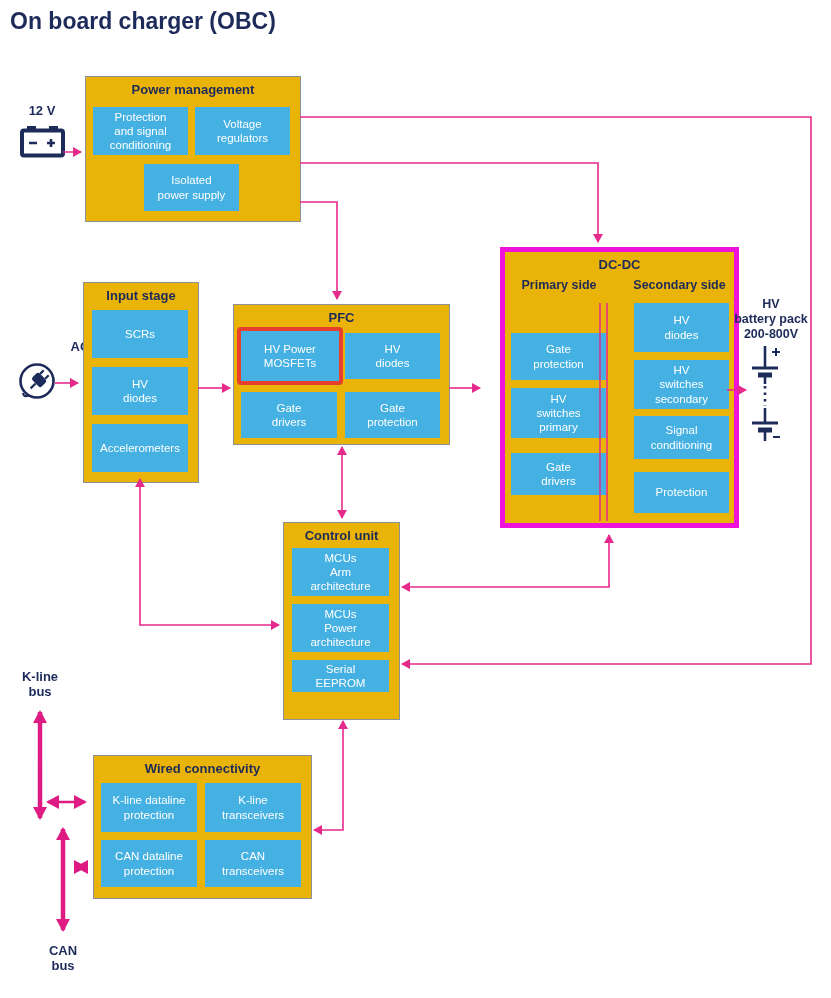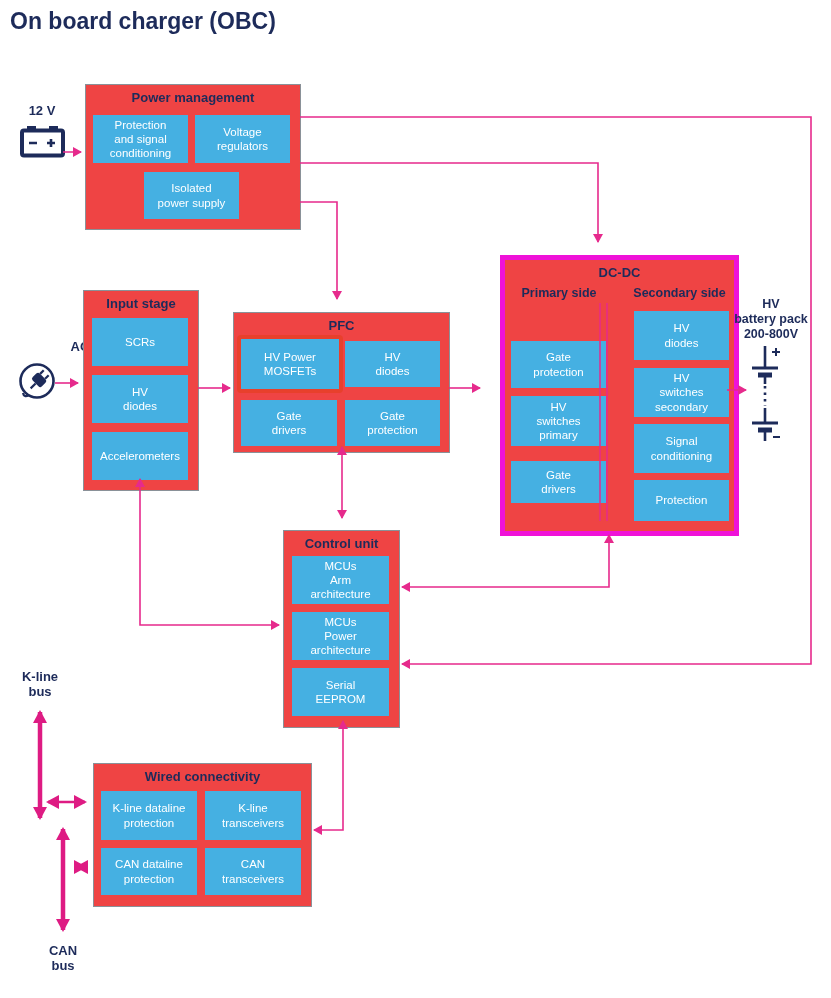--- a/index.html
+++ b/index.html
@@ -6,23 +6,22 @@
   .canvas{
     position:relative;width:831px;height:998px;background:#fff;overflow:hidden;
     font-family:"Liberation Sans",sans-serif;
     border-radius:16px;
   }
   .page-title{
     position:absolute;left:10px;top:8px;margin:0;
     font-size:23px;font-weight:bold;color:var(--navy);letter-spacing:0px;
   }
   .box{
-    position:absolute;background:#ef4444;border:1px solid var(--box-border);
+    position:absolute;background:#eab308;border:1px solid var(--box-border);
     box-sizing:content-box;
-    margin-top:8px;
   }
   .box-title{
     position:absolute;left:0;right:0;top:5px;text-align:center;
     font-size:13px;font-weight:bold;color:var(--navy);white-space:pre-line;
   }
   .chip{
     position:absolute;background:var(--cyan);color:#fff;
     display:flex;align-items:center;justify-content:center;text-align:center;
     font-size:11.5px;line-height:1.22;white-space:pre-line;
   }
@@ -121,21 +120,21 @@
     <div class="chip" style="left:6px;top:136px;width:95px;height:50px;">HV
 switches
 primary</div>
     <div class="chip" style="left:6px;top:201px;width:95px;height:42px;">Gate
 drivers</div>
     <div class="chip" style="left:129px;top:51px;width:95px;height:49px;">HV
 diodes</div>
     <div class="chip" style="left:129px;top:108px;width:95px;height:49px;">HV
 switches
 secondary</div>
-    <div class="chip" style="left:129px;top:164px;width:95px;height:49px;">Signal
+    <div class="chip" style="left:129px;top:164px;width:95px;height:43px;">Signal
 conditioning</div>
     <div class="chip" style="left:129px;top:220px;width:95px;height:41px;">Protection</div>
   </div>
 
   <div class="side-label" style="left:721px;top:297px;width:100px;">HV
 battery pack
 200-800V</div>
   <svg class="icon" style="left:750px;top:346px;" width="34" height="96" viewBox="0 0 34 96">
     <line x1="15" y1="0" x2="15" y2="21" class="navy-stroke" style="stroke-width:2.6;"></line>
     <line x1="22" y1="6" x2="30" y2="6" class="navy-stroke" style="stroke-width:2;"></line>
@@ -152,21 +151,21 @@
   </svg>
 
   <div class="box" style="left:283px;top:522px;width:115px;height:196px;">
     <div class="box-title">Control unit</div>
     <div class="chip" style="left:8px;top:25px;width:97px;height:48px;">MCUs
 Arm
 architecture</div>
     <div class="chip" style="left:8px;top:81px;width:97px;height:48px;">MCUs
 Power
 architecture</div>
-    <div class="chip" style="left:8px;top:137px;width:97px;height:48px;">Serial
+    <div class="chip" style="left:8px;top:137px;width:97px;height:32px;">Serial
 EEPROM</div>
   </div>
 
   <div class="box" style="left:93px;top:755px;width:217px;height:142px;">
     <div class="box-title">Wired connectivity</div>
     <div class="chip" style="left:7px;top:27px;width:96px;height:49px;">K-line dataline
 protection</div>
     <div class="chip" style="left:111px;top:27px;width:96px;height:49px;">K-line
 transceivers</div>
     <div class="chip" style="left:7px;top:84px;width:96px;height:47px;">CAN dataline

